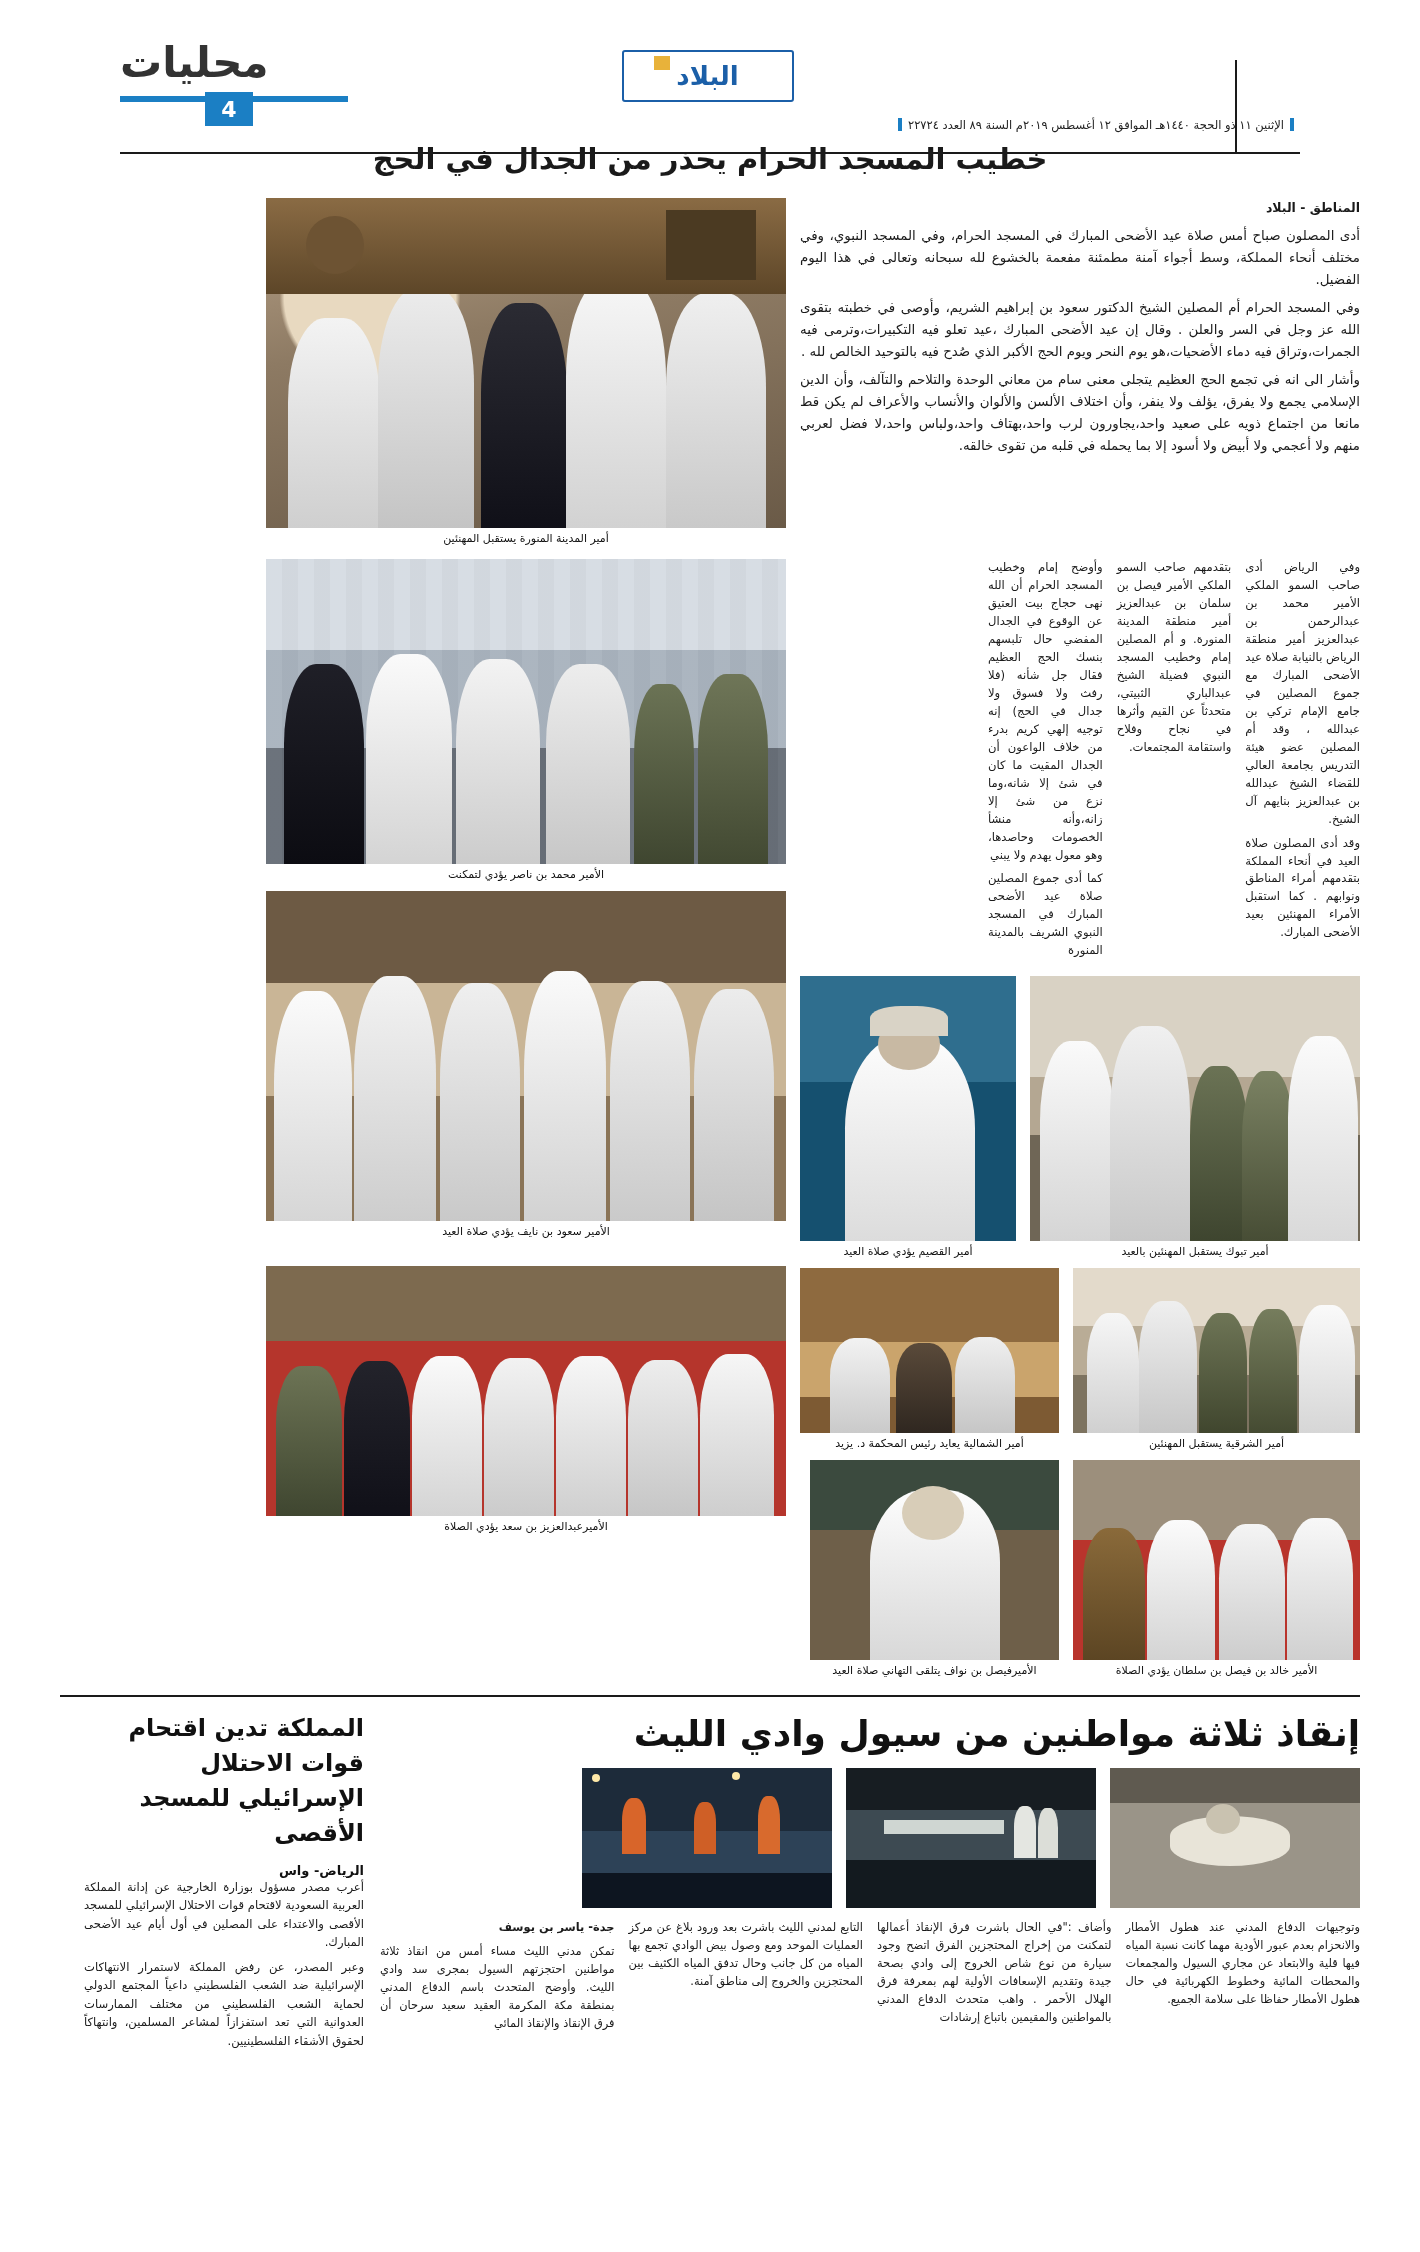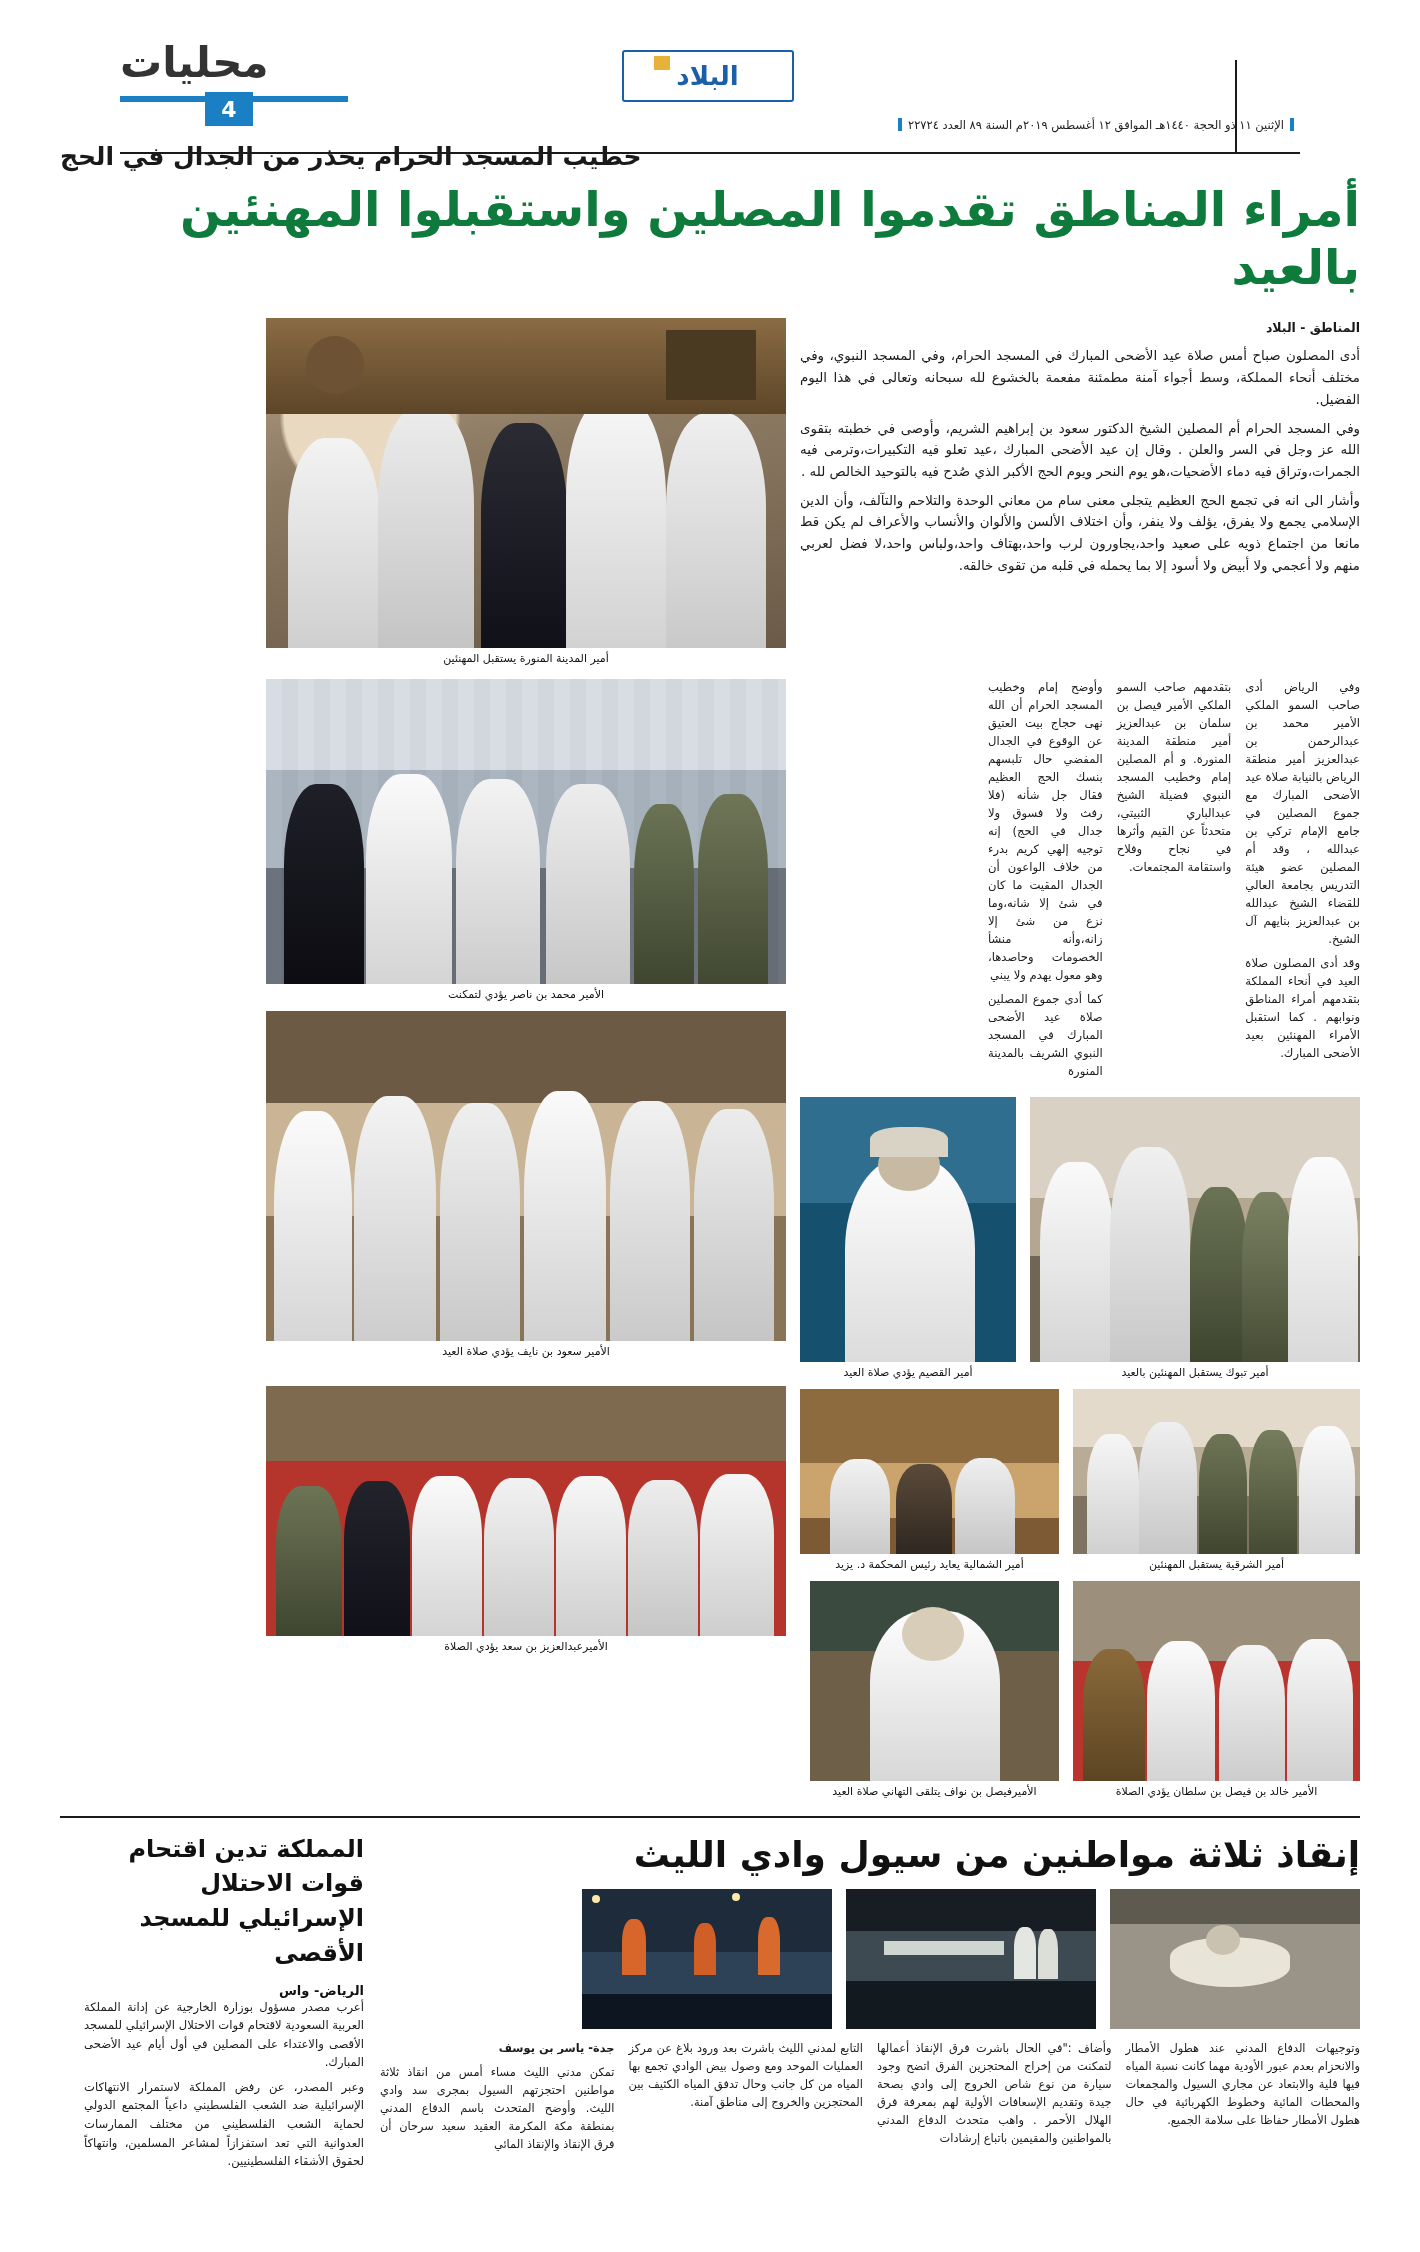--- a/index.html
+++ b/index.html
@@ -65,22 +65,22 @@
   .rule-main {
     position:absolute; right:60px; left:60px; top:152px;
     height:2px; background:#1a1a1a;
   }
   .vrule {
     position:absolute; left:1175px; top:60px; width:2px; height:92px; background:#1a1a1a;
   }
 
   
   .kicker {
-    text-align:left; margin-top:22px;
-    font-size:25px; font-weight:bold; color:#1a1a1a;
+    text-align:center; margin-top:22px;
+    font-size:29px; font-weight:bold; color:#1a1a1a;
   }
   .headline {
     text-align:right; margin-top:10px;
     font-size:48px; font-weight:bold; color:#0e7a3c;
     line-height:1.2;
   }
 
   
   .lead-row { display:flex; margin-top:22px; gap:14px; }
   .lead-text { width:560px; }
@@ -157,21 +157,20 @@
       <div class="logo-box">
         <span class="logo-accent"></span>
         <span class="logo-text">البلاد</span>
       </div>
     </div>
     <div class="dateline"><span class="bar"></span><span>الإثنين ١١ ذو الحجة ١٤٤٠هـ الموافق ١٢ أغسطس ٢٠١٩م  السنة ٨٩  العدد ٢٢٧٢٤</span><span class="bar"></span></div>
     <div class="rule-main"></div>
   </div>
 
   <div class="kicker">خطيب المسجد الحرام يحذر من الجدال في الحج</div>
-  <div class="headline">أمراء المناطق تقدموا المصلين واستقبلوا المهنئين بالعيد</div>
 
   <div class="lead-row">
 
     <div class="lead-text">
       <p style="font-weight:bold;font-size:12.5px">المناطق - البلاد</p>
       <p>أدى المصلون صباح أمس صلاة عيد الأضحى المبارك في المسجد الحرام، وفي المسجد النبوي، وفي مختلف أنحاء المملكة، وسط أجواء آمنة مطمئنة مفعمة بالخشوع لله سبحانه وتعالى في هذا اليوم الفضيل.</p>
       <p>وفي المسجد الحرام أم المصلين الشيخ الدكتور سعود بن إبراهيم الشريم، وأوصى في خطبته بتقوى الله عز وجل في السر والعلن . وقال إن عيد الأضحى المبارك ،عيد تعلو فيه التكبيرات،وترمى فيه الجمرات،وتراق فيه دماء الأضحيات،هو يوم النحر ويوم الحج الأكبر الذي صُدح فيه بالتوحيد الخالص لله .</p>
       <p>وأشار الى انه في تجمع الحج العظيم يتجلى معنى سام من معاني الوحدة والتلاحم والتآلف، وأن الدين الإسلامي يجمع ولا يفرق، يؤلف ولا ينفر، وأن اختلاف الألسن والألوان والأنساب والأعراف لم يكن قط مانعا من اجتماع ذويه على صعيد واحد،يجاورون لرب واحد،بهتاف واحد،ولباس واحد،لا فضل لعربي منهم ولا أعجمي ولا أبيض ولا أسود إلا بما يحمله في قلبه من تقوى خالقه.</p>
     </div>
 

